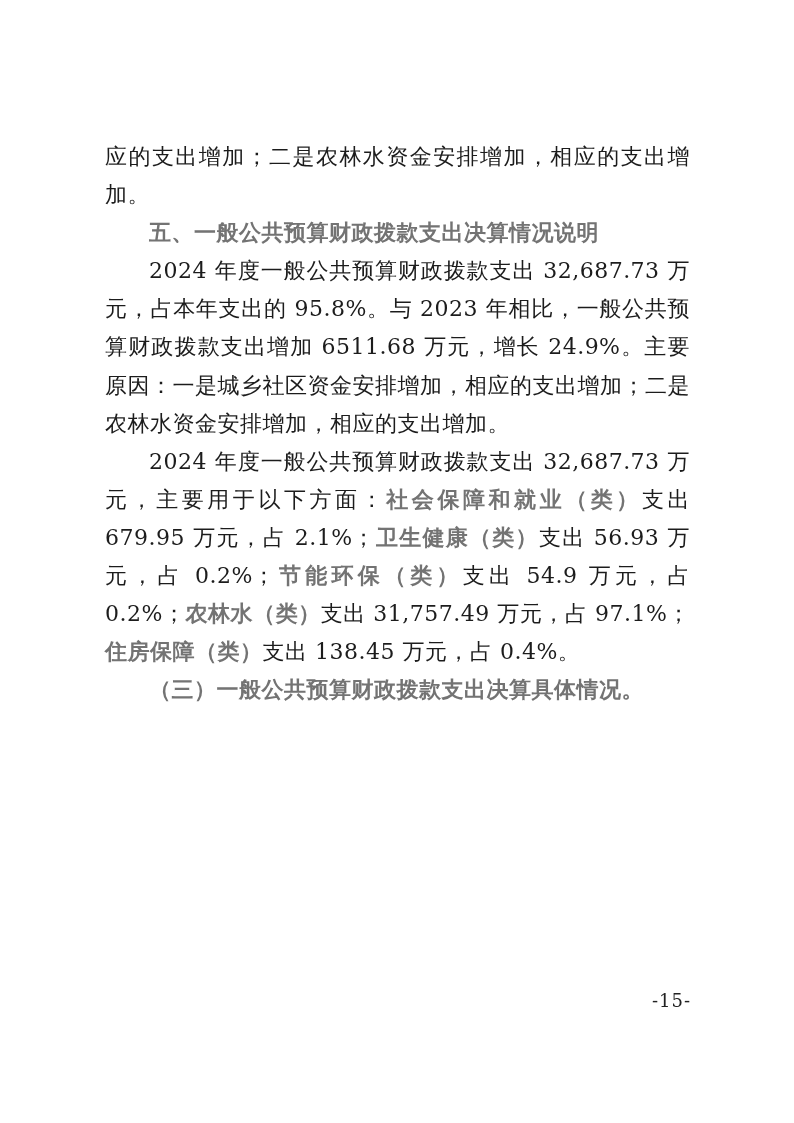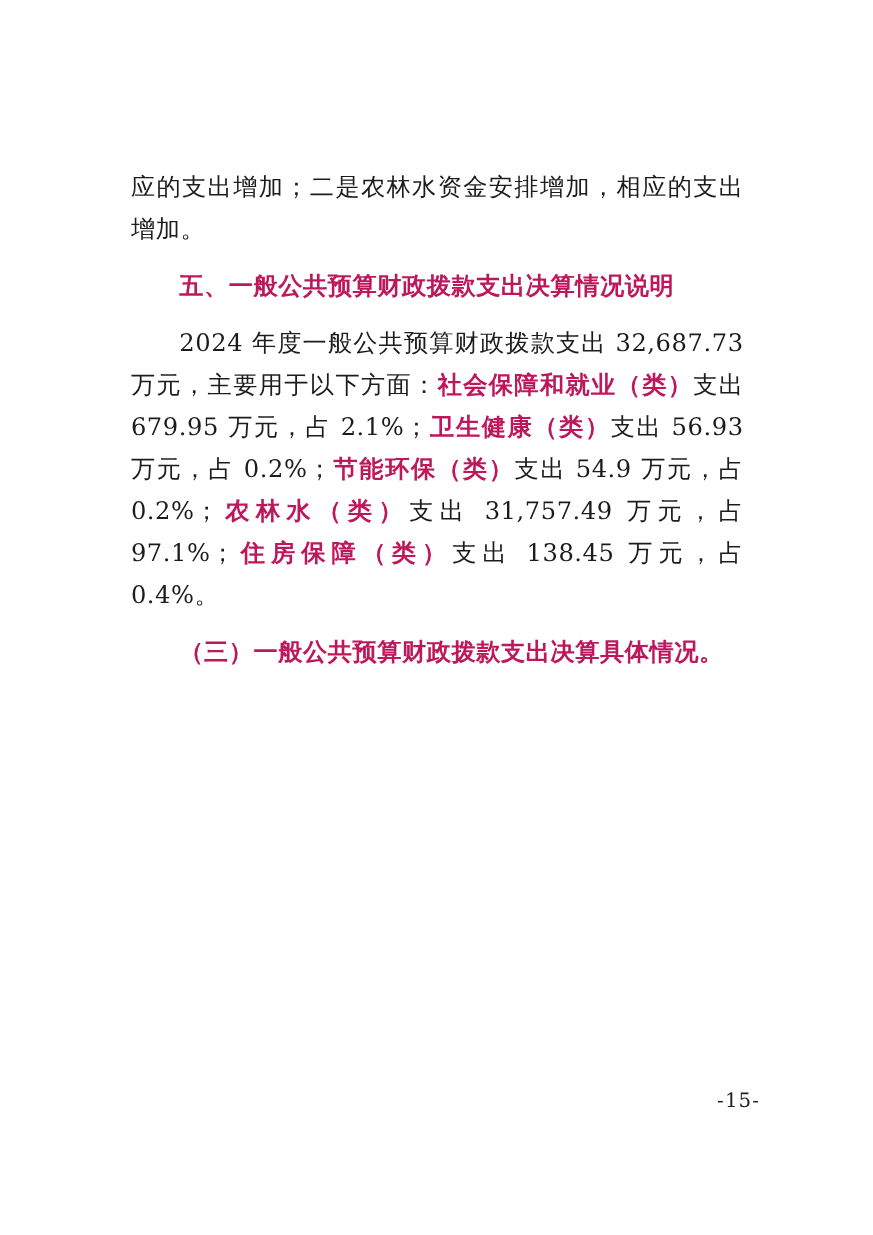--- a/index.html
+++ b/index.html
@@ -16,58 +16,59 @@
     font-family: "DejaVu Serif", "Liberation Serif", serif;
     color: #1c1c1c;
   }
   .content {
     position: absolute;
     left: 105px;
     top: 138px;
     width: 585px;
   }
   .para {
-    margin: 14px;
+    margin: 0;
     font-size: 22px;
     line-height: 38.1px;
     letter-spacing: 0.5px;
     text-align: justify;
     text-justify: inter-character;
     color: #1c1c1c;
   }
   .para.indent {
     text-indent: 2em;
   }
   .para.heading {
     color: #000000;
   }
   .para.heading span,
   .para .b {
     font-weight: 700;
     font-family: "DejaVu Sans", "Liberation Sans", sans-serif;
-    color: #be185d;
+    color: #737373;
   }
   .footer {
     position: absolute;
     top: 991px;
     right: 103px;
     font-size: 18px;
     line-height: 20px;
     letter-spacing: 1px;
     color: #222222;
     font-family: "DejaVu Serif", "Liberation Serif", serif;
     text-align: center;
   }
 </style>
 </head>
 <body>
 
 <div class="page">
   <main class="content">
     <p class="para"><span>应的支出增加；二是农林水资金安排增加，相应的支出增加。</span></p>
     <p class="para heading indent"><span class="b">五、一般公共预算财政拨款支出决算情况说明</span></p>
+    <p class="para indent"><span>2024 年度一般公共预算财政拨款支出 32,687.73 万元，占本年支出的 95.8%。与 2023 年相比，一般公共预算财政拨款支出增加 6511.68 万元，增长 24.9%。主要原因：一是城乡社区资金安排增加，相应的支出增加；二是农林水资金安排增加，相应的支出增加。</span></p>
     <p class="para indent"><span>2024 年度一般公共预算财政拨款支出 32,687.73 万元，主要用于以下方面：</span><span class="b">社会保障和就业（类）</span><span>支出 679.95 万元，占 2.1%；</span><span class="b">卫生健康（类）</span><span>支出 56.93 万元，占 0.2%；</span><span class="b">节能环保（类）</span><span>支出 54.9 万元，占 0.2%；</span><span class="b">农林水（类）</span><span>支出 31,757.49 万元，占 97.1%；</span><span class="b">住房保障（类）</span><span>支出 138.45 万元，占 0.4%。</span></p>
     <p class="para heading indent"><span class="b">（三）一般公共预算财政拨款支出决算具体情况。</span></p>
   </main>
   <footer class="footer">
     <span>-15-</span>
   </footer>
 </div>
 
 </body></html>

